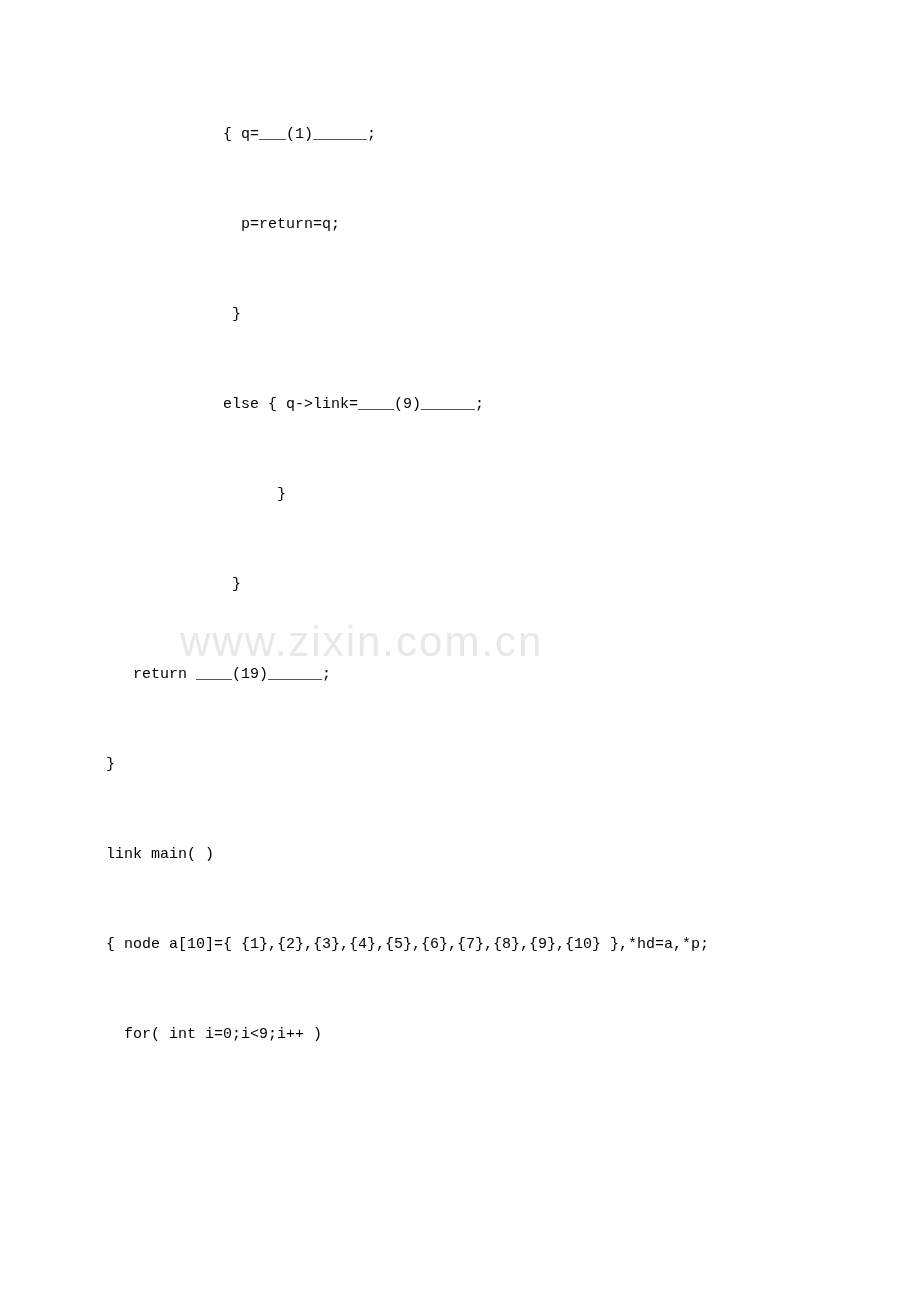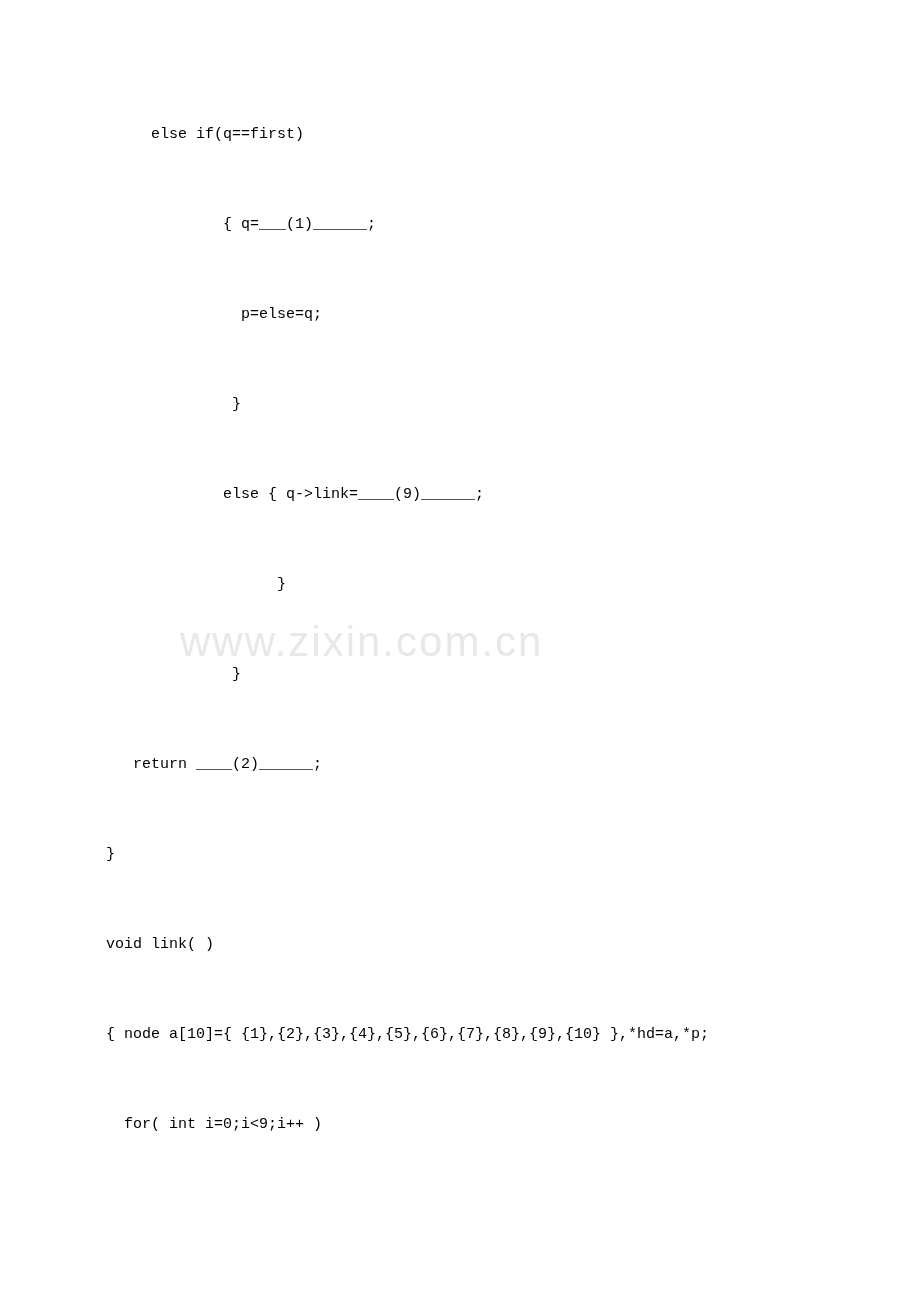--- a/index.html
+++ b/index.html
@@ -36,30 +36,29 @@
   }
 </style>
 </head>
 <body>
 
 <div class="watermark">www.zixin.com.cn</div>
 
 <div class="content">
 
   <div class="mono">
-    <div>         else if(q==first)</div>
     <div>                 { q=___(1)______;</div>
-    <div>                   p=else=q;</div>
+    <div>                   p=return=q;</div>
     <div>                  }</div>
     <div>                 else { q-&gt;link=____(9)______;</div>
     <div>                       }</div>
     <div>                  }</div>
-    <div>       return ____(2)______;</div>
+    <div>       return ____(19)______;</div>
     <div>    }</div>
-    <div>    void link( )</div>
+    <div>    link main( )</div>
     <div>    { node a[10]={ {1},{2},{3},{4},{5},{6},{7},{8},{9},{10} },*hd=a,*p;</div>
     <div>      for( int i=0;i&lt;9;i++ )</div>
     
     
     
     
     
   </div>
 
 </div>

